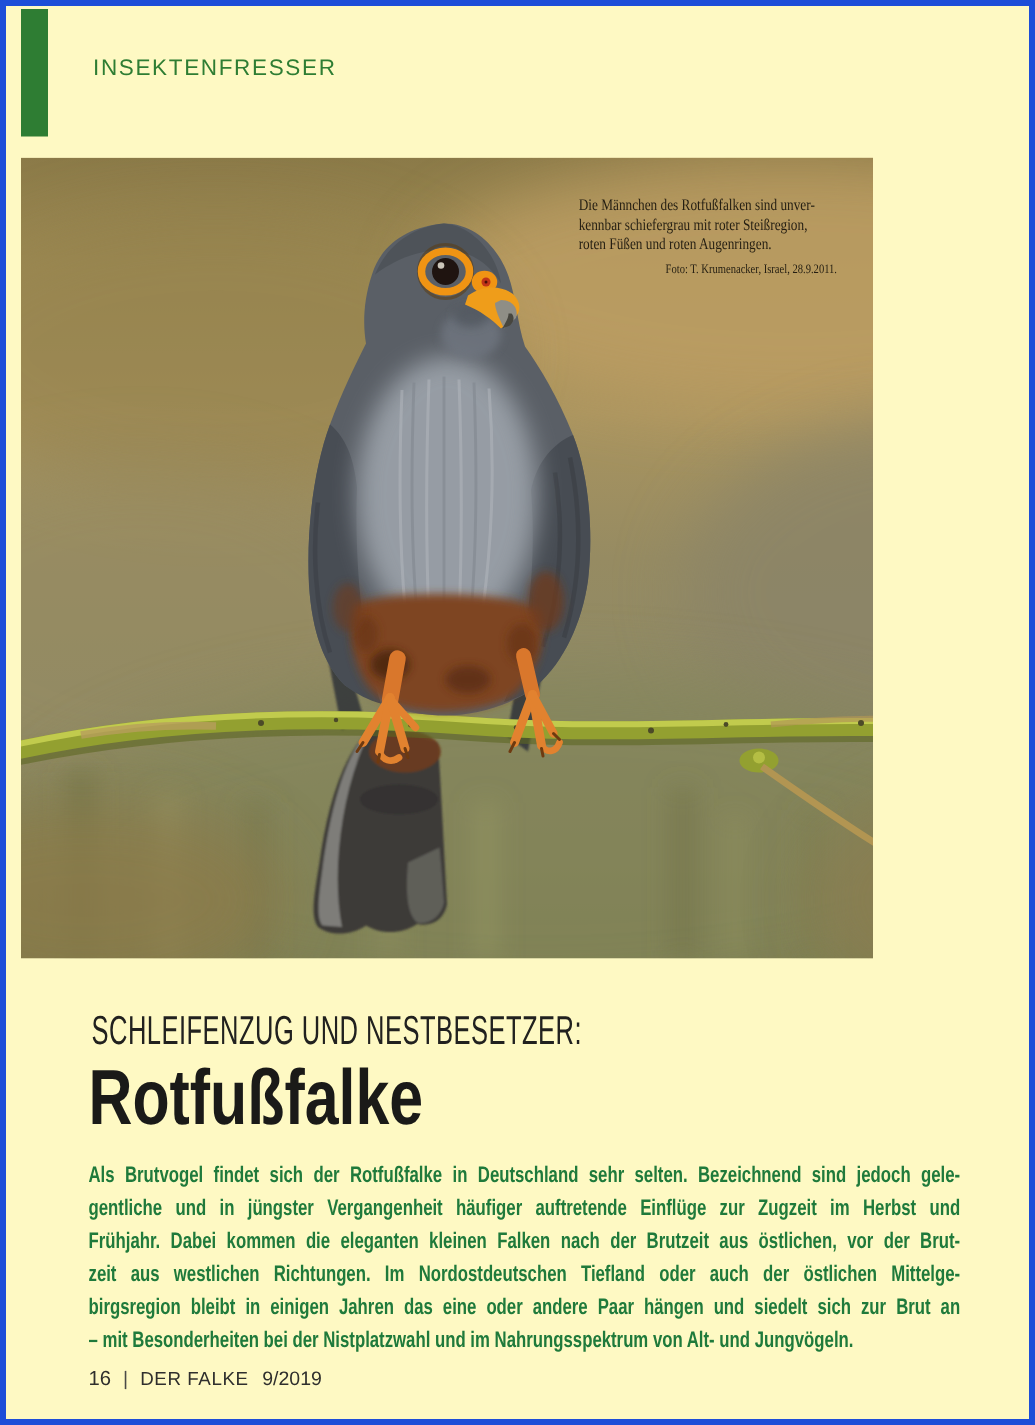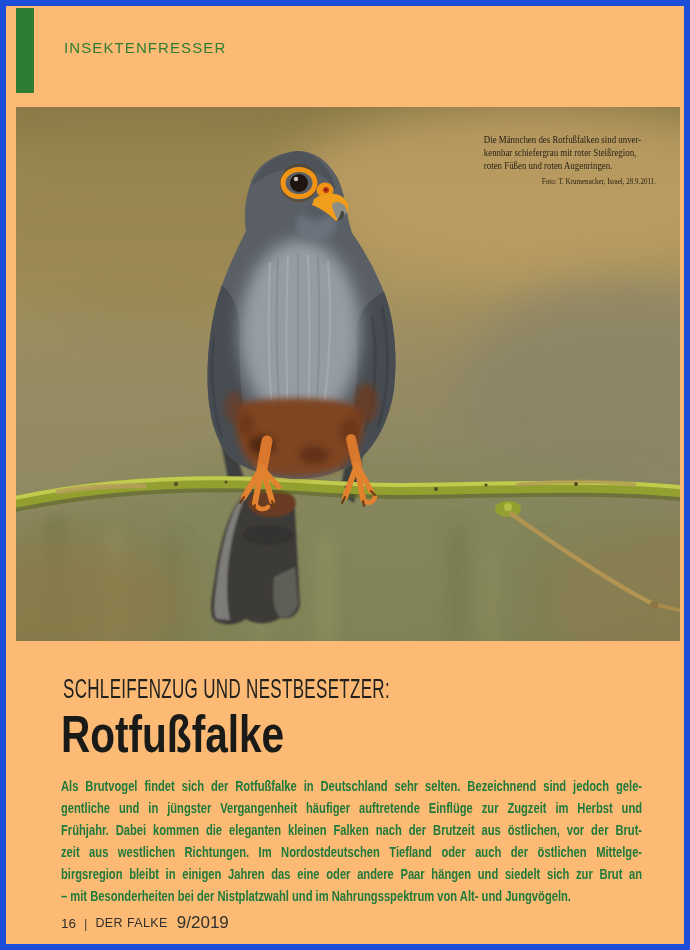--- a/index.html
+++ b/index.html
@@ -1,26 +1,26 @@
 <!DOCTYPE html>
 <html><head>
 <meta charset="utf-8">
 <style>
   html,body{margin:0;padding:0;background:#ffffff;}
   body{font-family:"Liberation Sans","DejaVu Sans",sans-serif;}
-  .page{position:relative;width:690px;height:950px;background:#fdba74;overflow:hidden;
-        box-sizing:border-box;border:6px solid #1d4ed8;}
+  .page{position:relative;width:690px;height:950px;background:#fef9c3;overflow:hidden;
+        box-sizing:border-box;border:4px solid #1d4ed8;}
 
   
   .green-bar{position:absolute;left:10px;top:2px;width:18px;height:85px;background:#2e7d33;}
   .category{position:absolute;left:58px;top:33px;font-size:15px;letter-spacing:1.1px;
             color:#2e7d33;font-weight:400;}
 
   
-  .photo{position:absolute;left:10px;top:101px;width:664px;height:534px;overflow:hidden;}
+  .photo{position:absolute;left:10px;top:101px;width:568px;height:534px;overflow:hidden;}
   .photo svg{display:block;}
   .caption{position:absolute;top:26px;right:24px;width:210px;transform:scaleX(0.82);
            transform-origin:top right;font-family:"Liberation Serif","DejaVu Serif",serif;
            color:#241e12;font-size:10.8px;line-height:13px;}
   .caption .credit{font-size:8.6px;text-align:right;margin-top:3px;}
 
   
   .kicker{position:absolute;left:57px;top:669px;font-size:27px;line-height:29px;color:#21211f;
           white-space:nowrap;transform:scaleX(0.63);transform-origin:0 0;letter-spacing:0.5px;}
   .title{position:absolute;left:55px;top:700px;font-size:52px;line-height:56px;font-weight:700;
@@ -29,21 +29,21 @@
          transform-origin:0 0;color:#1f7a3b;font-weight:700;font-size:15px;line-height:22px;}
   .intro .jline{text-align:justify;text-align-last:justify;white-space:normal;
                 height:22px;overflow:hidden;}
   .intro .jline.last{text-align-last:left;}
 
   
   .footer{position:absolute;left:55px;top:907px;display:flex;align-items:center;
           color:#2f2f2d;font-size:13.5px;}
   .footer .divider{margin:0 8px;color:#4a4a48;font-size:13px;}
   .footer .mag{font-size:12.5px;letter-spacing:0.4px;}
-  .footer .issue{font-size:17px;margin-left:9px;}
+  .footer .issue{font-size:13px;margin-left:9px;}
 </style>
 </head>
 <body>
 
 <div class="page">
 
   <div class="green-bar"></div>
   <div class="category">INSEKTENFRESSER</div>
 
   <div class="photo">

